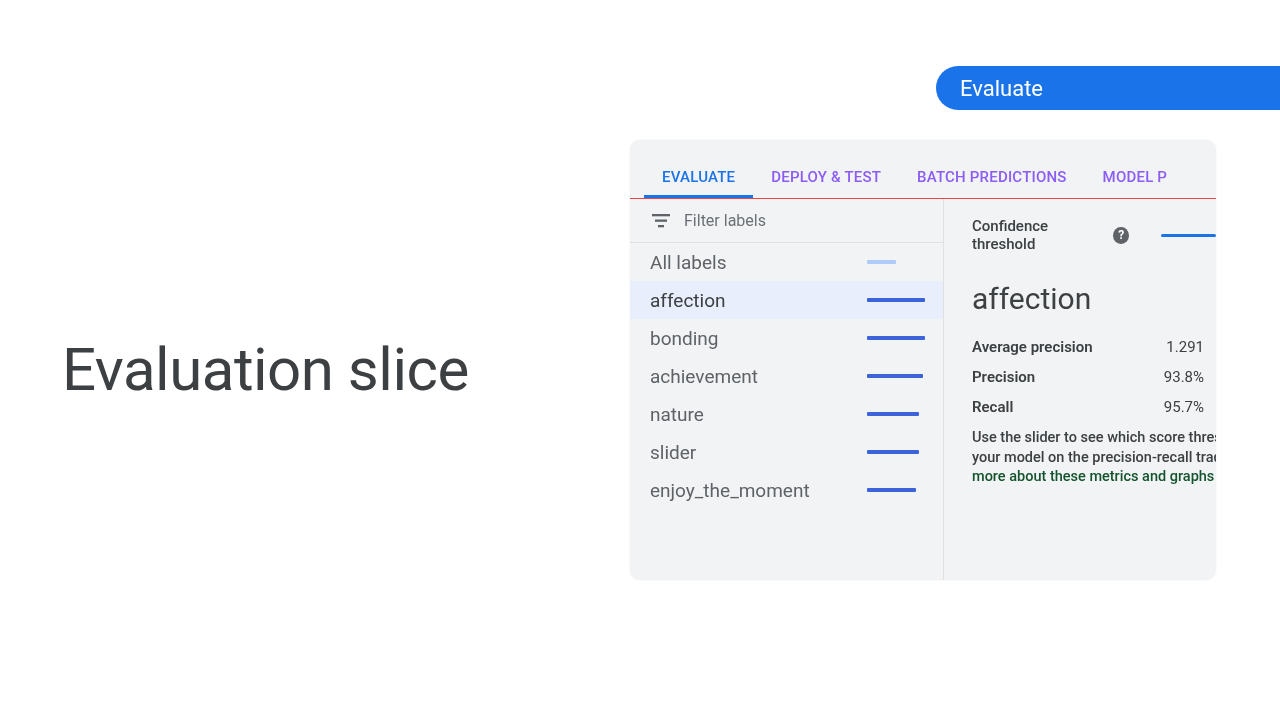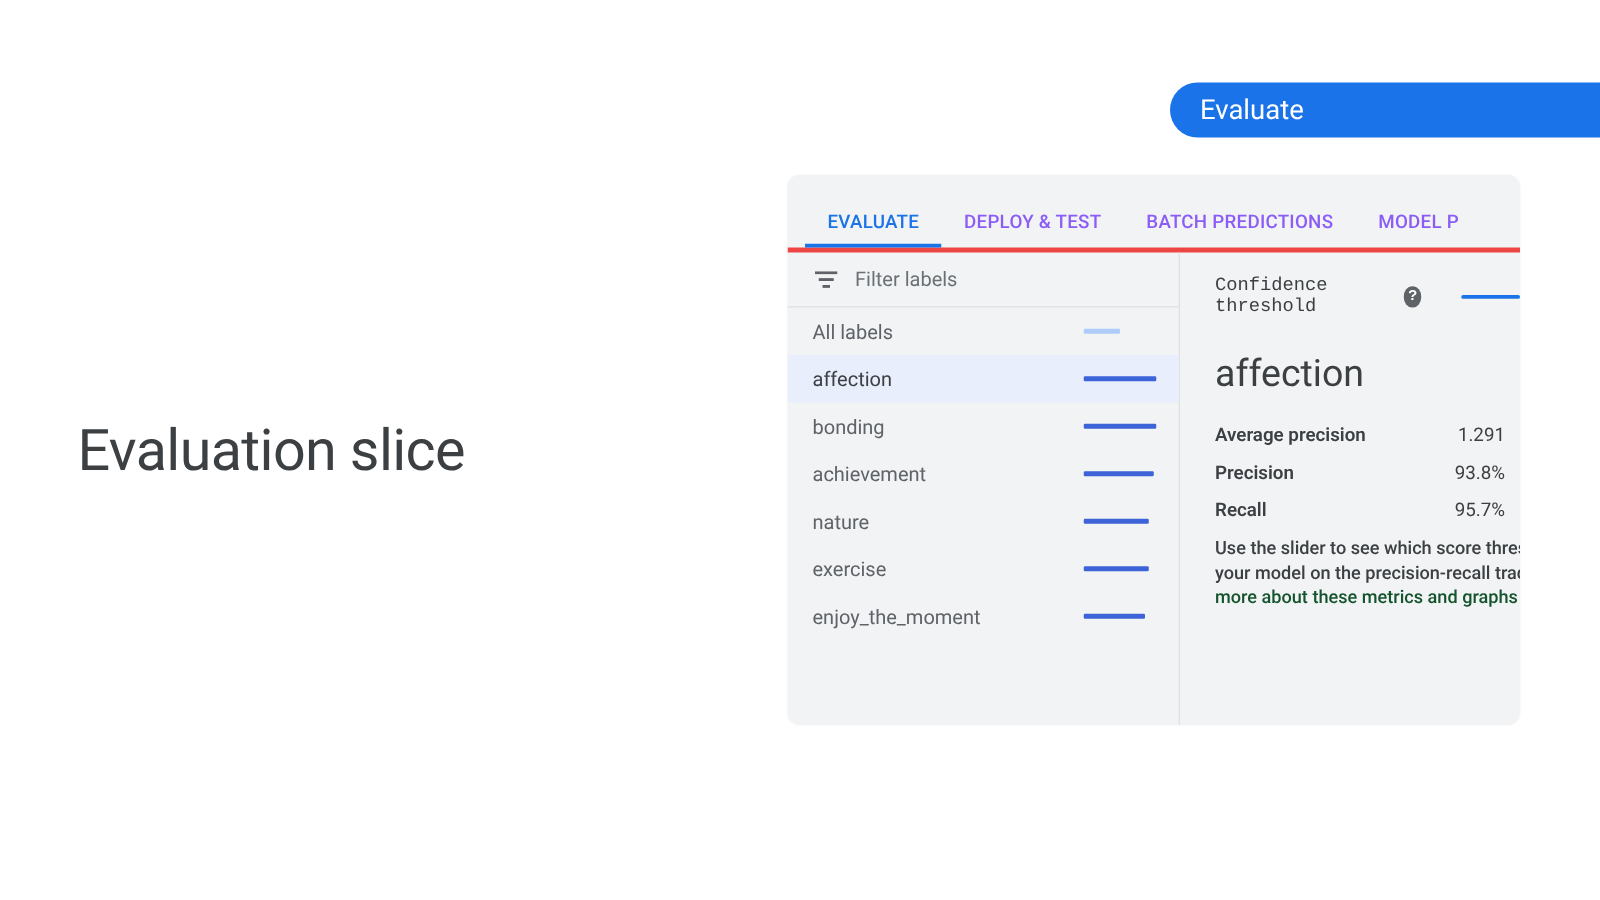--- a/index.html
+++ b/index.html
@@ -24,21 +24,21 @@
     align-items: center;
     padding-left: 24px;
     color: #fff;
     font-size: 22px;
     font-weight: 400;
   }
   .slide-title {
     position: absolute;
     left: 62px;
     top: 334px;
-    font-size: 46px;
+    font-size: 60px;
     font-weight: 400;
     color: #3c4043;
     letter-spacing: -0.5px;
   }
   .panel {
     position: absolute;
     left: 630px;
     top: 140px;
     width: 586px;
     height: 440px;
@@ -71,21 +71,21 @@
   .tab.active::after {
     content: '';
     position: absolute;
     left: 0; right: 0; bottom: 0;
     height: 3px;
     background: #1a73e8;
   }
   .panel-body {
     display: flex;
     height: calc(100% - 58px);
-    border-top: 4px solid #ef4444;
+    border-top: 1px solid #ef4444;
   }
   .left-col {
     width: 314px;
     border-right: 1px solid #e0e0e0;
     display: flex;
     flex-direction: column;
   }
   .filter-row {
     display: flex;
     align-items: center;
@@ -109,21 +109,21 @@
     justify-content: space-between;
     height: 38px;
     padding: 0 18px 0 20px;
     cursor: pointer;
   }
   .label-row.selected {
     background: #e8eefc;
   }
   .label-name {
     color: #5f6368;
-    font-size: 16px;
+    font-size: 19px;
   }
   .label-row.selected .label-name { color: #3c4043; }
   .bar-wrap {
     width: 58px;
     height: 4px;
     background: transparent;
     position: relative;
   }
   .bar-fill {
     height: 100%;
@@ -142,21 +142,20 @@
     overflow: hidden;
   }
   .threshold-row {
     display: flex;
     align-items: center;
     gap: 10px;
     font-size: 15px;
     font-weight: 500;
     color: #3c4043;
     margin-bottom: 28px;
-    font-family: Liberation Mono, monospace;
   }
   .help-icon {
     width: 17px; height: 17px;
     border-radius: 50%;
     background: #5f6368;
     color: #fff;
     font-size: 12px;
     font-weight: 700;
     display: flex;
     align-items: center;
@@ -255,21 +254,21 @@
               <span class="bar-fill" style="width: 97%;"></span>
             </span>
           </div>
           <div class="label-row">
             <span class="label-name">nature</span>
             <span class="bar-wrap">
               <span class="bar-fill" style="width: 90%;"></span>
             </span>
           </div>
           <div class="label-row">
-            <span class="label-name">exercise</span>
+            <span class="label-name">slider</span>
             <span class="bar-wrap">
               <span class="bar-fill" style="width: 90%;"></span>
             </span>
           </div>
           <div class="label-row">
             <span class="label-name">enjoy_the_moment</span>
             <span class="bar-wrap">
               <span class="bar-fill" style="width: 85%;"></span>
             </span>
           </div>

